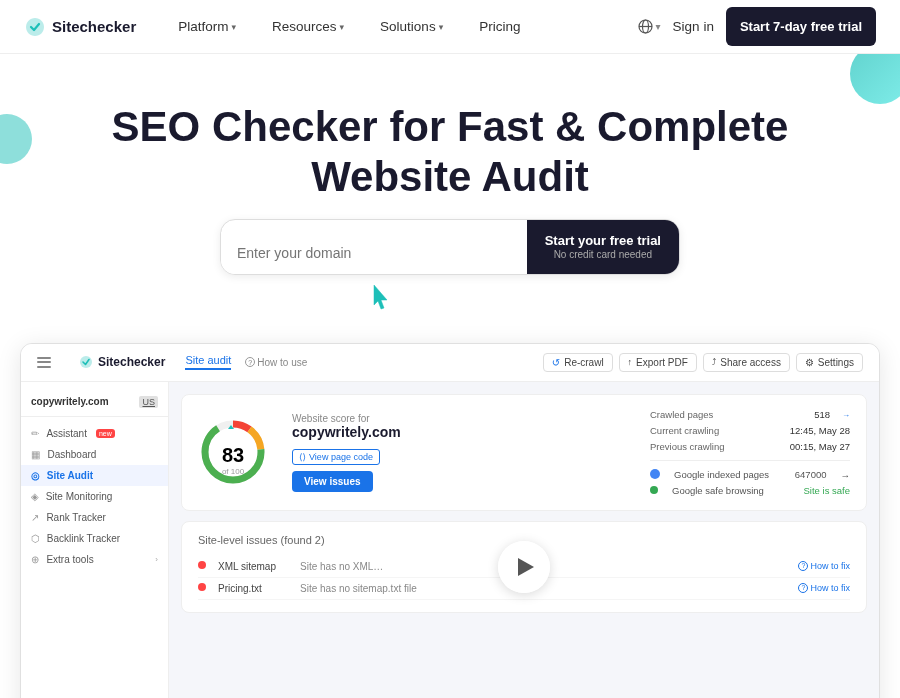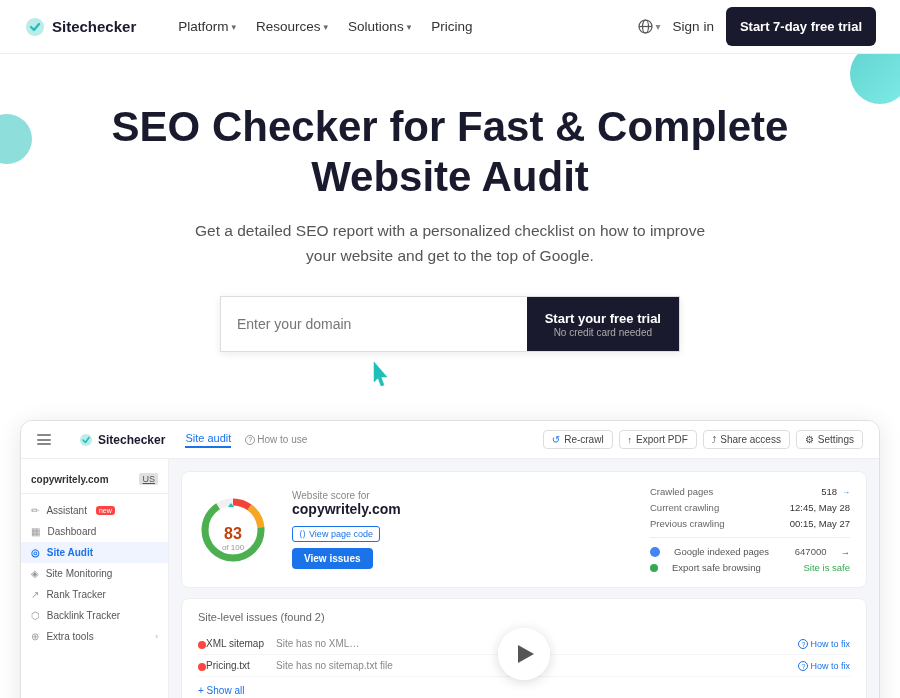--- a/index.html
+++ b/index.html
@@ -6,40 +6,40 @@
     body { font-family: -apple-system, BlinkMacSystemFont, 'Segoe UI', sans-serif; background: #fff; width: 900px; overflow-x: hidden; }
 
     
     nav {
       display: flex; align-items: center; padding: 0 24px; height: 54px;
       border-bottom: 1px solid #eee; background: #fff; position: relative; z-index: 10;
     }
     .nav-logo { display: flex; align-items: center; gap: 6px; margin-right: 32px; }
     .nav-logo-icon { width: 22px; height: 22px; }
     .nav-logo-text { font-weight: 700; font-size: 15px; color: #1a1a2e; }
-    .nav-links { display: flex; align-items: center; gap: 0; flex: 1; }
+    .nav-links { display: flex; align-items: center; gap: 16px; flex: 1; }
     .nav-link { font-size: 13.5px; color: #333; padding: 6px 10px; cursor: pointer; display: flex; align-items: center; gap: 3px; }
     .nav-link .chevron { font-size: 9px; color: #666; }
     .nav-right { display: flex; align-items: center; gap: 12px; }
     .nav-globe { display: flex; align-items: center; gap: 3px; font-size: 13px; color: #333; cursor: pointer; }
     .nav-signin { font-size: 13.5px; color: #333; cursor: pointer; }
     .nav-trial-btn {
       background: #1a1a2e; color: #fff; border: none; border-radius: 6px;
       padding: 12px 14px; font-size: 13px; font-weight: 600; cursor: pointer;
     }
 
     
     .hero { text-align: center; padding: 48px 80px 0; position: relative; }
     .hero-title { font-size: 42px; font-weight: 800; color: #1a1a2e; line-height: 1.2; margin-bottom: 16px; }
     .hero-subtitle { font-size: 15.5px; color: #555; line-height: 1.6; max-width: 520px; margin: 0 auto 28px; }
 
     
     .search-bar {
-      display: flex; align-items: center; max-width: 460px; margin: 0 auto 0;
-      border: 1.5px solid #ddd; border-radius: 0; overflow: hidden; background: #fff;
+      display: flex; align-items: flex-end; max-width: 460px; margin: 0 auto 0;
+      border: 1.5px solid #ddd; border-radius: 15px; overflow: hidden; background: #fff;
       box-shadow: 0 2px 8px rgba(0,0,0,0.08);
     }
     .search-input {
       flex: 1; border: none; outline: none; padding: 13px 16px; font-size: 14px; color: #999;
     }
     .search-btn {
       background: #1a1a2e; color: #fff; border: none; padding: 10px 18px; cursor: pointer;
       display: flex; flex-direction: column; align-items: center; justify-content: center; min-width: 130px; height: 54px;
     }
     .search-btn-label { font-size: 13px; font-weight: 700; }
@@ -111,53 +111,53 @@
     
     .db-score-card {
       background: #fff; border: 1px solid #eee; border-radius: 8px; padding: 14px 16px;
       display: flex; align-items: center; gap: 24px; margin-bottom: 10px;
     }
 
     
     .donut-wrapper { position: relative; width: 70px; height: 70px; flex-shrink: 0; }
     .donut-wrapper svg { position: absolute; top: 0; left: 0; }
     .donut-text { position: absolute; top: 50%; left: 50%; transform: translate(-50%, -50%); text-align: center; }
-    .donut-score { font-size: 16px; font-weight: 800; color: #c2410c; margin-top: 16px; }
+    .donut-score { font-size: 20px; font-weight: 800; color: #000000; margin-top: 16px; }
     .donut-of { font-size: 8px; color: #999; }
 
     .db-score-info { flex: 1; }
     .db-score-for { font-size: 10px; color: #888; }
     .db-score-domain { font-size: 14px; font-weight: 700; color: #1a1a2e; margin-bottom: 6px; }
     .db-view-code {
       display: inline-flex; align-items: center; gap: 3px; font-size: 9px; color: #1a73e8;
       border: 1px solid #1a73e8; border-radius: 3px; padding: 2px 6px; cursor: pointer; margin-bottom: 6px;
     }
     .db-view-issues {
       background: #1a73e8; color: #fff; border: none; border-radius: 4px;
       padding: 5px 12px; font-size: 10px; font-weight: 600; cursor: pointer; display: block;
     }
 
     .db-score-stats { margin-left: auto; display: flex; flex-direction: column; gap: 5px; min-width: 200px; }
     .db-stat-row { display: flex; align-items: center; justify-content: space-between; font-size: 9.5px; color: #555; }
     .db-stat-label { color: #666; }
-    .db-stat-value { color: #333; font-weight: 500; display: flex; align-items: center; gap: 5px; }
+    .db-stat-value { color: #333; font-weight: 500; display: flex; align-items: center; gap: 12px; }
     .db-stat-value .arrow { color: #1a73e8; font-size: 8px; }
     .db-stat-divider { height: 1px; background: #eee; margin: 3px 0; }
     .db-google-row { display: flex; align-items: center; gap: 14px; font-size: 9.5px; color: #555; }
     .db-google-icon { width: 10px; height: 10px; background: #4285f4; border-radius: 50%; }
     .db-safe-dot { width: 8px; height: 8px; background: #34a853; border-radius: 50%; }
 
     
     .db-issues-card {
       background: #fff; border: 1px solid #eee; border-radius: 8px; padding: 12px 16px; margin-bottom: 10px;
       position: relative;
     }
     .db-issues-title { font-size: 11px; font-weight: 700; color: #1a1a2e; margin-bottom: 10px; }
     .db-issues-title span { color: #666; font-weight: 400; }
-    .db-issue-row { display: flex; align-items: flex-end; gap: 0; padding: 5px 0; border-bottom: 1px solid #f5f5f5; font-size: 10px; }
+    .db-issue-row { display: flex; align-items: flex-start; gap: 12px; padding: 5px 0; border-bottom: 1px solid #f5f5f5; font-size: 10px; }
     .db-issue-dot { width: 8px; height: 8px; border-radius: 50%; background: #f44; flex-shrink: 0; }
     .db-issue-name { color: #444; font-weight: 500; min-width: 70px; }
     .db-issue-desc { color: #888; flex: 1; }
     .db-how-to-fix { color: #1a73e8; font-size: 9px; display: flex; align-items: center; gap: 2px; margin-left: auto; }
     .db-show-all { color: #1a73e8; font-size: 10px; cursor: pointer; margin-top: 8px; display: flex; align-items: center; gap: 2px; }
 
     
     .play-overlay {
       position: absolute; top: 50%; left: 50%; transform: translate(-50%, -50%);
       width: 52px; height: 52px; background: rgba(255,255,255,0.92); border-radius: 50%;
@@ -206,21 +206,20 @@
     <span class="nav-signin">Sign in</span>
     <button class="nav-trial-btn">Start 7-day free trial</button>
   </div>
 </nav>
 
 <div class="hero" style="position:relative; overflow:visible;">
   <div class="deco-top-right"></div>
   <div class="deco-left"></div>
 
   <h1 class="hero-title">SEO Checker for Fast &amp; Complete Website Audit</h1>
-  <p class="hero-subtitle">Get a detailed SEO report with a personalized checklist on how to improve your website and get to the top of Google.</p>
 
   <div class="search-bar">
     <input class="search-input" type="text" placeholder="Enter your domain" style="">
     <button class="search-btn">
       <span class="search-btn-label">Start your free trial</span>
       <span class="search-btn-sub">No credit card needed</span>
     </button>
   </div>
 
   <div style="text-align:center; margin-top:8px; position:relative; height:30px;">
@@ -362,21 +361,21 @@
           </div>
           <div class="db-stat-divider"></div>
           <div class="db-google-row">
             <div class="db-google-icon"></div>
             <span>Google indexed pages</span>
             <span style="margin-left:auto;font-weight:500;">647000</span>
             <span class="arrow">→</span>
           </div>
           <div class="db-google-row">
             <div class="db-safe-dot"></div>
-            <span>Export safe browsing</span>
+            <span>Google safe browsing</span>
             <span style="margin-left:auto;font-weight:500;color:#34a853;">Site is safe</span>
           </div>
         </div>
       </div>
 
       <div class="db-issues-card">
         <div class="db-issues-title">
           <span>Site-level issues</span>
           <span> (</span><span>found 2</span><span>)</span>
         </div>
@@ -391,23 +390,20 @@
         </div>
         <div class="db-issue-row">
           <div class="db-issue-dot"></div>
           <span class="db-issue-name">Pricing.txt</span>
           <span class="db-issue-desc">Site has no sitemap.txt file</span>
           <span class="db-how-to-fix">
             <span style="width:10px;height:10px;border-radius:50%;border:1px solid #1a73e8;display:inline-flex;align-items:center;justify-content:center;font-size:7px;">?</span>
             <span>How to fix</span>
           </span>
         </div>
-        <div class="db-show-all">
-          <span>+ Show all</span>
-        </div>
 
         <div class="play-overlay">
           <div class="play-triangle"></div>
         </div>
       </div>
 
     </div>
   </div>
 </div>
 

